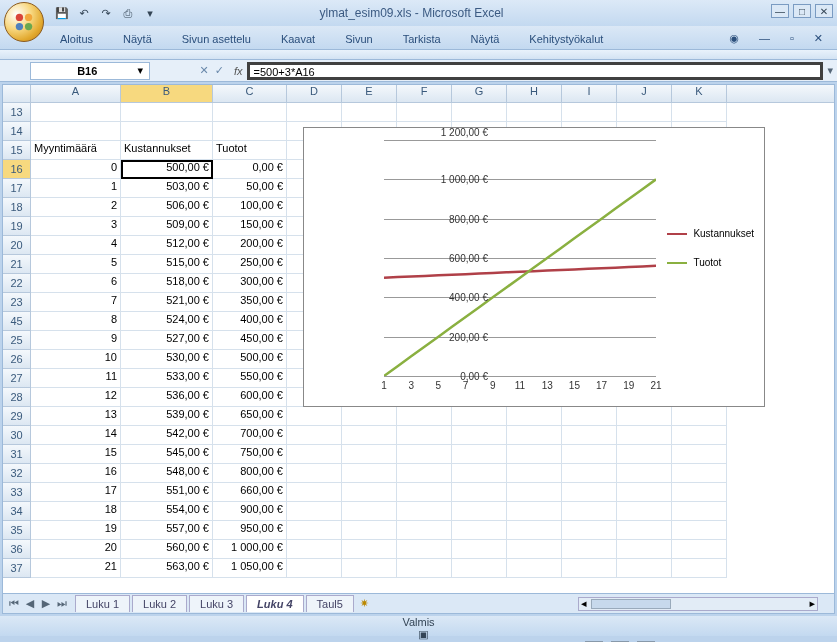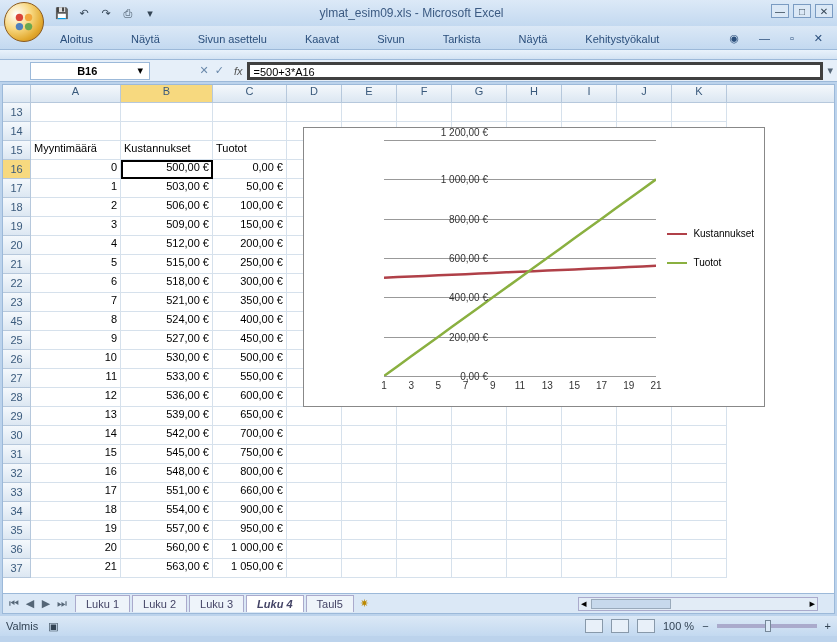--- a/index.html
+++ b/index.html
@@ -7,21 +7,21 @@
 
 .titlebar { height: 26px; background: linear-gradient(#dce9f7,#c3d9f0); display: flex; align-items: center; padding: 0 4px; position: relative; }
 .office-btn { width: 40px; height: 40px; border-radius: 50%; background: radial-gradient(circle at 30% 30%, #fff, #f7d77f 40%, #e2a92e 70%, #b97618); border: 1px solid #8a5a1e; position: absolute; top: 2px; left: 4px; z-index: 10; display: flex; align-items: center; justify-content: center; }
 .office-btn svg { width: 22px; height: 22px; }
 .qat { margin-left: 50px; display: flex; gap: 6px; align-items: center; }
 .qat span { width: 16px; height: 16px; display: inline-flex; align-items: center; justify-content: center; color: #345; }
 .title-text { position: absolute; left: 0; right: 14px; text-align: center; color: #3b5a82; font-size: 12px; pointer-events: none; }
 .win-controls { position: absolute; right: 4px; top: 4px; display: flex; gap: 4px; }
 .win-controls span { width: 18px; height: 14px; border: 1px solid #7a9bc2; background: #dbe8f6; display: inline-flex; align-items: center; justify-content: center; font-size: 10px; color: #345; }
 
-.ribbon-tabs { height: 24px; background: linear-gradient(#dbe8f6,#c3d9f0); display: flex; align-items: flex-end; padding-left: 54px; gap: 26px; color: #2b4f7c; font-size: 11px; border-bottom: 1px solid #9cb9d9; }
+.ribbon-tabs { height: 24px; background: linear-gradient(#dbe8f6,#c3d9f0); display: flex; align-items: flex-end; padding-left: 54px; gap: 18px; color: #2b4f7c; font-size: 11px; border-bottom: 1px solid #9cb9d9; }
 .ribbon-tabs span { padding: 4px 6px; cursor: default; }
 .ribbon-tabs .help { margin-left: auto; margin-right: 8px; display: flex; gap: 8px; }
 .ribbon-body { height: 10px; background: linear-gradient(#e9f2fb,#d3e3f3); border-bottom: 1px solid #9cb9d9; }
 
 .formula-row { height: 22px; background: #e6eff9; display: flex; align-items: center; border-bottom: 1px solid #9cb9d9; }
 .name-box { width: 120px; height: 18px; background: #fff; border: 1px solid #9cb9d9; margin-left: 30px; padding: 1px 6px; display: flex; align-items: center; justify-content: center; }
 .name-box span:first-child { flex: 1; text-align: center; font-weight: bold; }
 .fb-sep { width: 80px; display: flex; justify-content: flex-end; gap: 6px; padding-right: 6px; color: #6a89ab; }
 .fx { font-style: italic; color: #555; padding: 0 4px; }
 .formula-input { flex: 1; height: 18px; background: #fff; border: 3px solid #404040; padding: 1px 4px; }
@@ -53,21 +53,21 @@
 .legend-swatch { width: 20px; height: 2px; }
 
 .sheet-tabs { position: absolute; bottom: 0; left: 0; right: 0; height: 20px; background: #dbe8f6; display: flex; align-items: center; border-top: 1px solid #9cb9d9; }
 .tab-nav { display: flex; gap: 2px; padding: 0 4px; color: #567; }
 .tab-nav span { width: 14px; text-align: center; }
 .tab { padding: 2px 10px; background: #eef4fa; border: 1px solid #aac; border-bottom: none; margin-left: 2px; font-size: 11px; color: #446; }
 .tab.active { background: #fff; font-weight: bold; font-style: italic; }
 .hscroll { margin-left: auto; width: 240px; height: 14px; background: #e2ecf6; border: 1px solid #aac; margin-right: 16px; position: relative; }
 .hscroll .thumb { position: absolute; left: 12px; top: 1px; width: 80px; height: 10px; background: #c7d9ec; border: 1px solid #9ab; }
 
-.statusbar { height: 20px; background: linear-gradient(#dbe8f6,#c3d9f0); display: flex; align-items: center; padding: 0 6px; color: #345; font-size: 11px; }
+.statusbar { height: 20px; background: linear-gradient(#dbe8f6,#c3d9f0); display: flex; align-items: center; padding: 0 6px; color: #345; font-size: 11px; flex-direction: column; }
 .statusbar .right { margin-left: auto; display: flex; align-items: center; gap: 8px; }
 .view-btn { width: 18px; height: 14px; border: 1px solid #89a; background: #e8f0f9; }
 .zoom-slider { width: 100px; height: 4px; background: #aac; position: relative; }
 .zoom-slider .handle { position: absolute; left: 48px; top: -4px; width: 6px; height: 12px; background: #dbe8f6; border: 1px solid #789; }
 </style>
 </head>
 <body>
 
 <div class="titlebar">
   <div class="office-btn">

